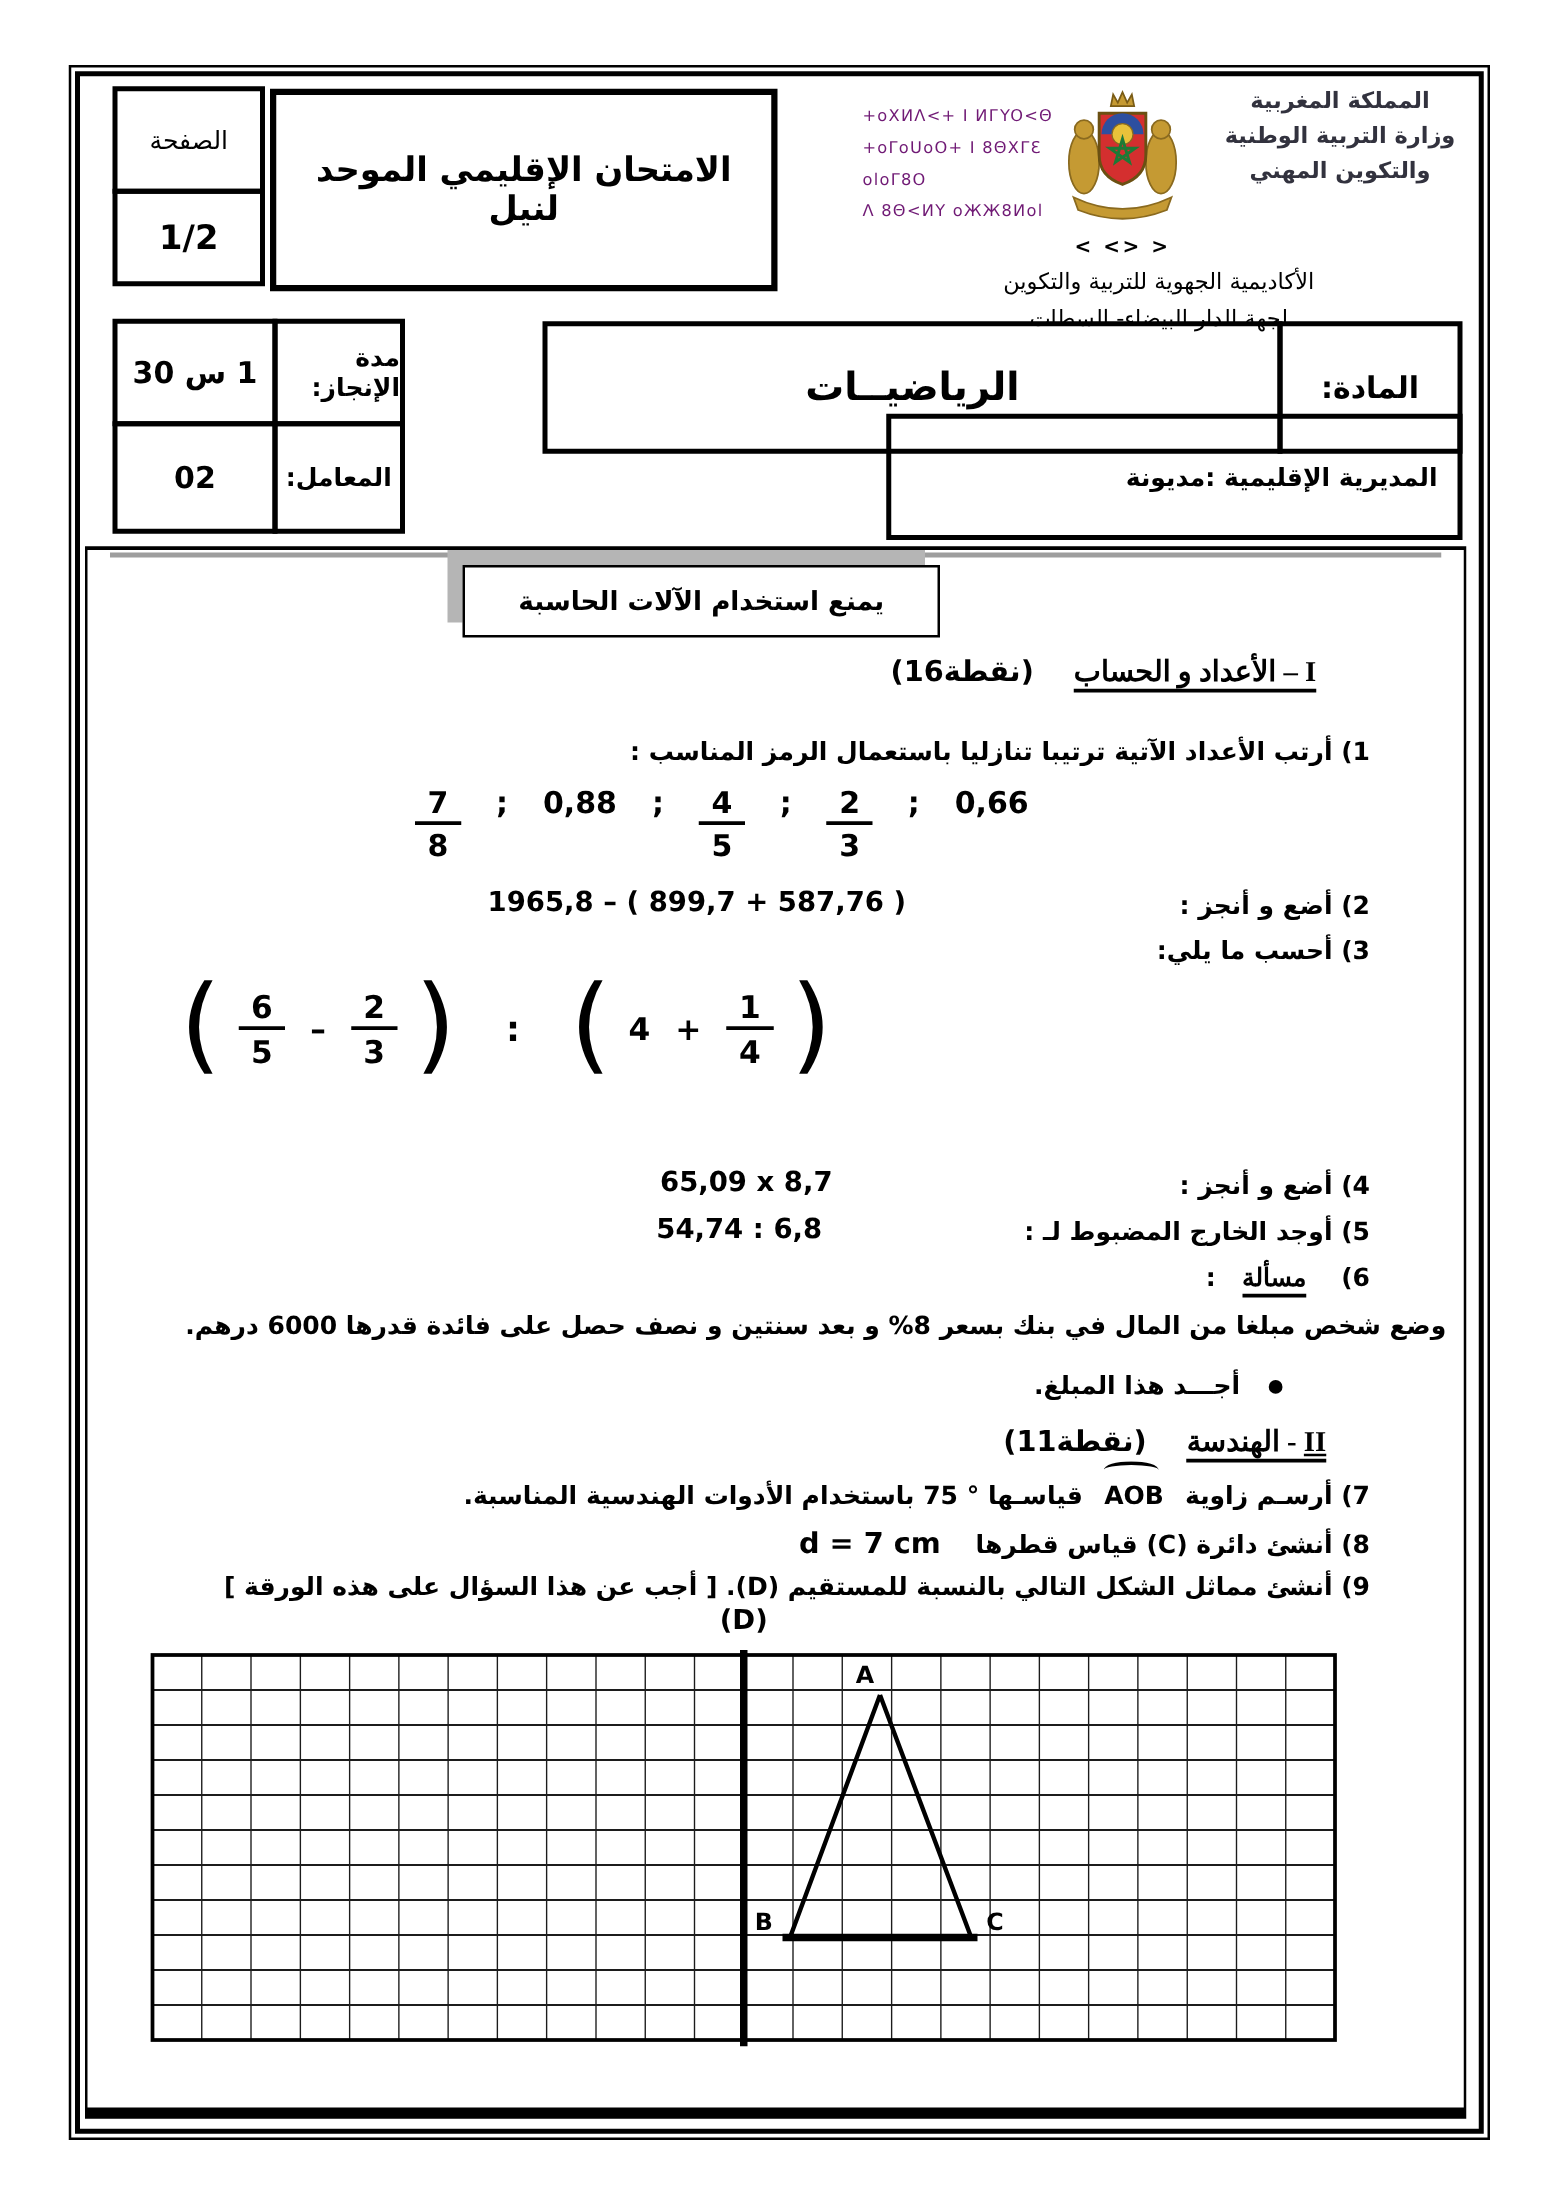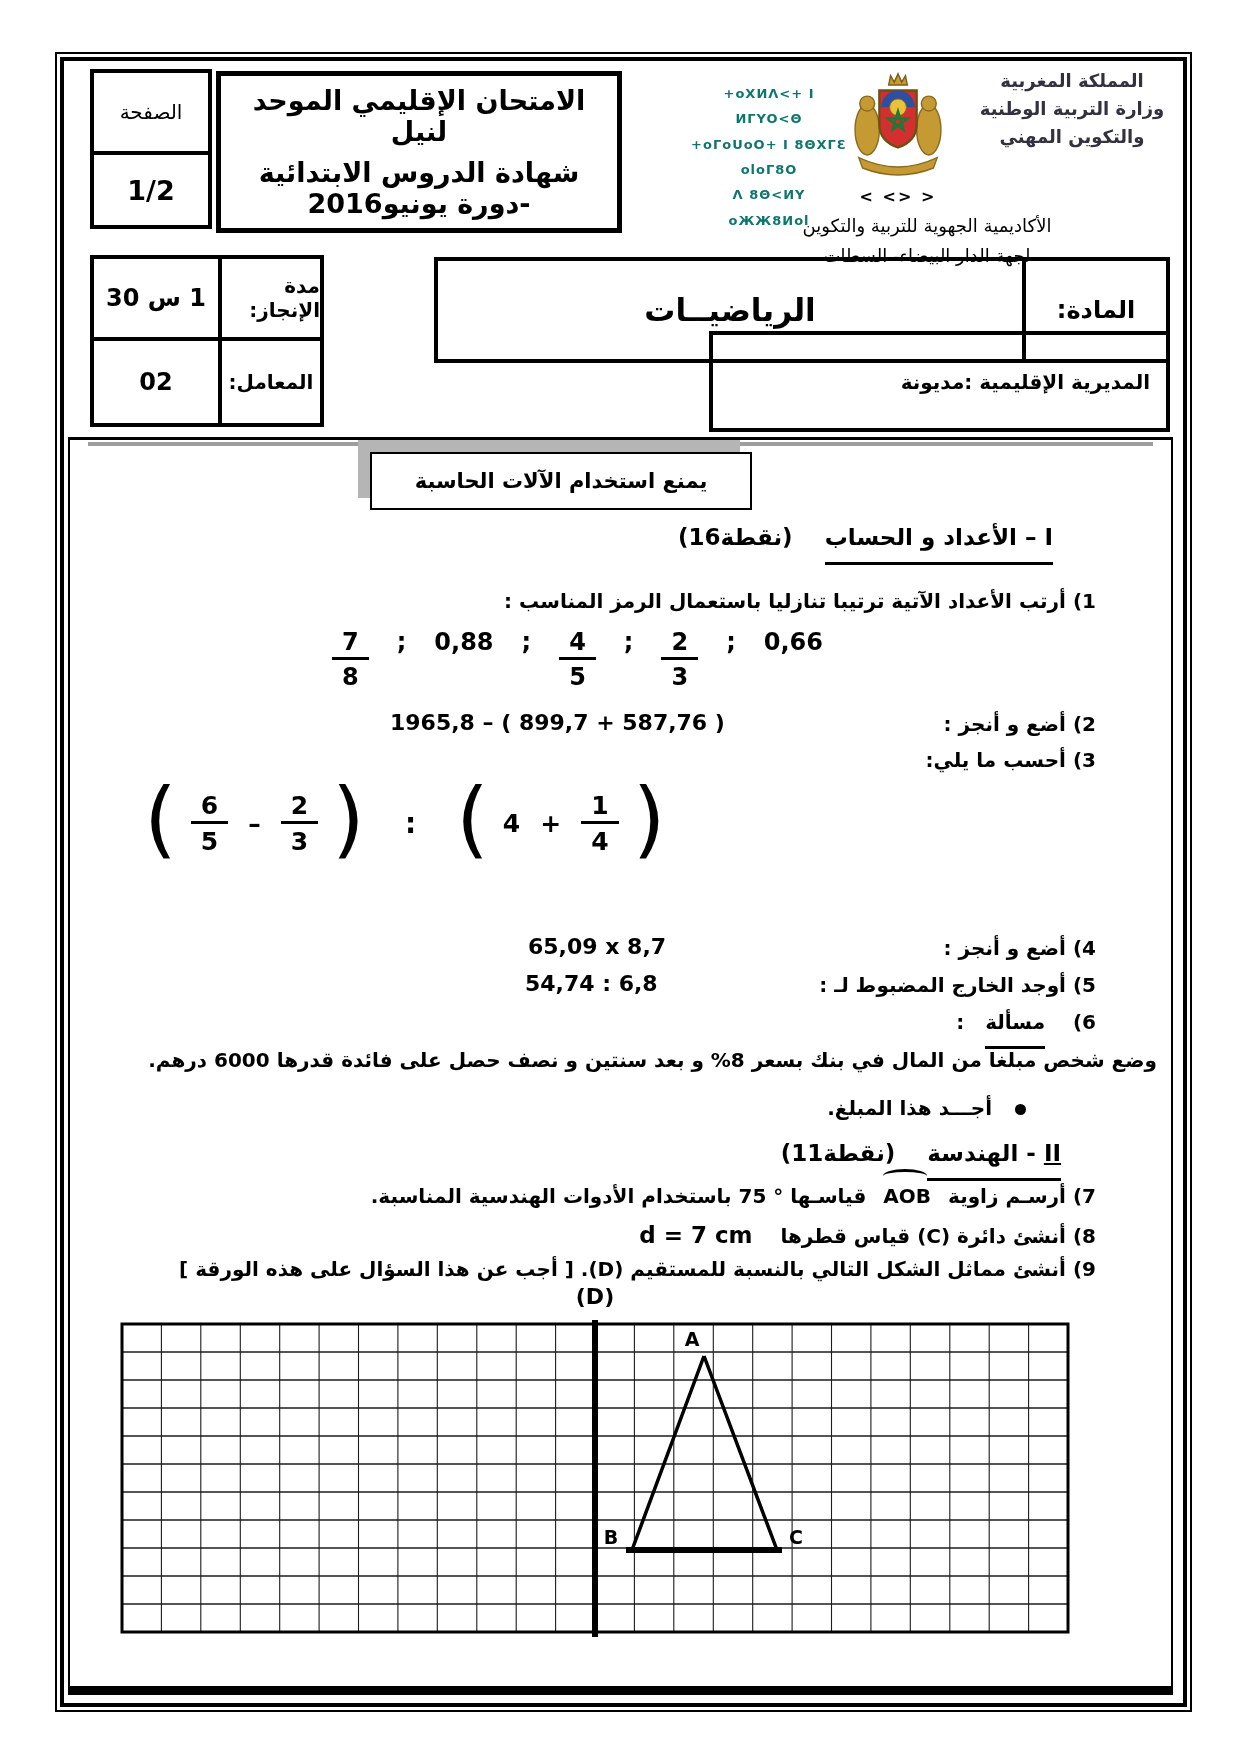--- a/index.html
+++ b/index.html
@@ -14,22 +14,22 @@
   .center{display:flex;align-items:center;justify-content:center;}
   
   .pagebox-top{left:26px;top:8px;width:122px;height:86px;font-size:20px;}
   .pagebox-bottom{left:26px;top:90px;width:122px;height:78px;font-size:27px;font-weight:bold;}
   .titlebox{left:152px;top:10px;width:406px;height:162px;border:5px solid #000;
             display:flex;flex-direction:column;align-items:center;justify-content:space-evenly;
             font-size:27px;font-weight:bold;direction:rtl;text-align:center;}
   .ministry{left:888px;top:6px;width:240px;text-align:center;color:#32323e;
             font-weight:bold;font-size:18px;line-height:1.55;direction:rtl;}
   .emblem{left:778px;top:6px;width:112px;height:118px;}
-  .tifinagh{left:626px;top:20px;width:158px;text-align:center;color:#0f766e;
-            font-weight:bold;font-size:13px;line-height:1.95;letter-spacing:1px;}
+  .tifinagh{left:626px;top:20px;width:158px;text-align:left;color:#701a75;
+            font-weight:normal;font-size:13px;line-height:1.95;letter-spacing:1px;}
   .separator{left:780px;top:126px;width:108px;text-align:center;font-weight:bold;
              font-size:16px;letter-spacing:2px;}
   .academy{left:626px;top:150px;width:474px;text-align:center;font-weight:normal;
            font-size:18px;line-height:1.65;direction:rtl;}
   
   .dtable{left:26px;top:194px;width:234px;height:172px;display:grid;
           grid-template-columns:132px 102px;grid-template-rows:86px 86px;}
   .dtable>div{border:4px solid #000;display:flex;align-items:center;justify-content:center;box-sizing:border-box;}
   .dtable>.c2{margin-left:-4px;}
   .dtable>.r2{margin-top:-4px;}
@@ -44,21 +44,21 @@
             font-size:20px;font-weight:bold;}
   
   .body-box{position:absolute;left:4px;right:10px;top:376px;bottom:8px;
             border:2px solid #000;border-top-width:3px;border-bottom:9px solid #000;box-sizing:border-box;}
   .body-box::before{content:"";position:absolute;left:18px;right:18px;top:2px;height:4px;background:#9e9e9e;}
   .ban-wrap{left:300px;top:12px;width:382px;height:58px;}
   .ban-shadow{position:absolute;left:-12px;top:-12px;width:100%;height:100%;background:#b5b5b5;}
   .ban-box{position:absolute;inset:0;background:#fff;border:2px solid #000;
            font-size:21px;font-weight:bold;direction:rtl;}
   .sec-head{direction:rtl;font-size:23px;font-weight:bold;white-space:nowrap;}
-  .und{border-bottom:3px solid #000;padding-bottom:12px;}
+  .und{border-bottom:3px solid #000;padding-bottom:1px;font-family:Liberation Serif, serif;}
   .und2{text-decoration:underline;}
   .qline{direction:rtl;font-size:20px;font-weight:bold;white-space:nowrap;line-height:1.45;}
   .expr{font-size:22px;font-weight:bold;white-space:nowrap;}
   
   .frac{display:inline-flex;flex-direction:column;align-items:center;vertical-align:middle;font-weight:bold;}
   .frac .num{padding:0 10px 3px;border-bottom:3px solid #000;line-height:1;}
   .frac .den{padding-top:5px;line-height:1;}
   .numrow{display:flex;align-items:flex-start;gap:28px;font-size:24px;font-weight:bold;direction:ltr;}
   .numrow .val{line-height:1;}
   .expr3{display:flex;align-items:center;gap:14px;font-size:25px;font-weight:bold;direction:ltr;}
@@ -84,21 +84,20 @@
 
       <div class="abs b4 center pagebox-top">
         <span>الصفحة</span>
       </div>
       <div class="abs b4 center pagebox-bottom">
         <span>1/2</span>
       </div>
 
       <div class="abs titlebox">
         <div>الامتحان الإقليمي الموحد لنيل</div>
-        <div>شهادة الدروس الابتدائية -دورة يونيو2016</div>
       </div>
 
       <div class="abs ministry">
         <div>المملكة المغربية</div>
         <div>وزارة التربية الوطنية</div>
         <div>والتكوين المهني</div>
       </div>
 
       <div class="abs emblem">
         <svg viewBox="0 0 120 124" width="112" height="118">

